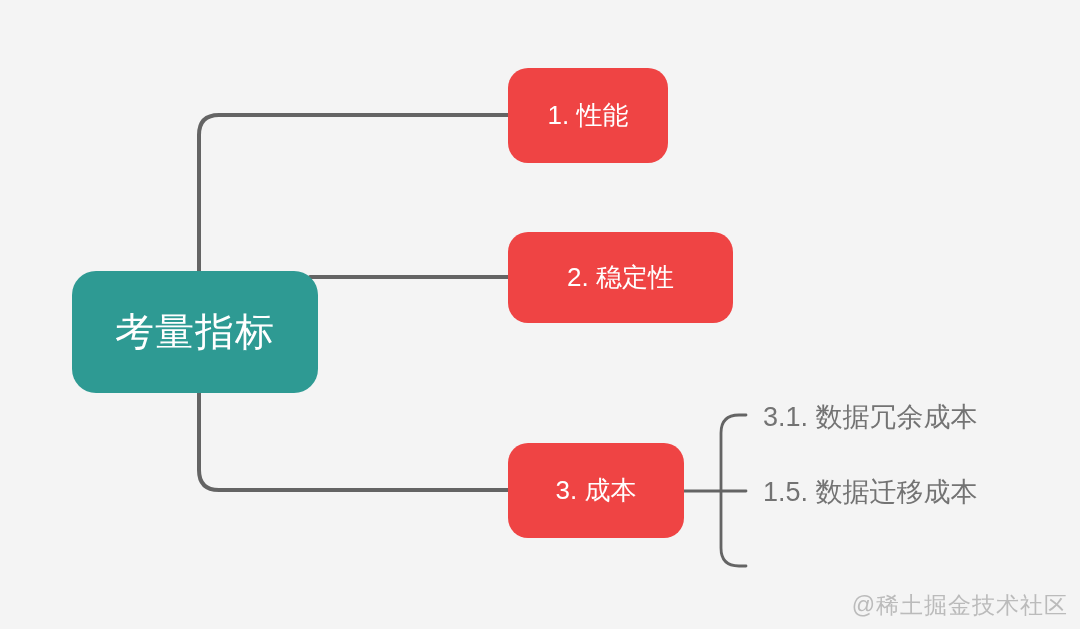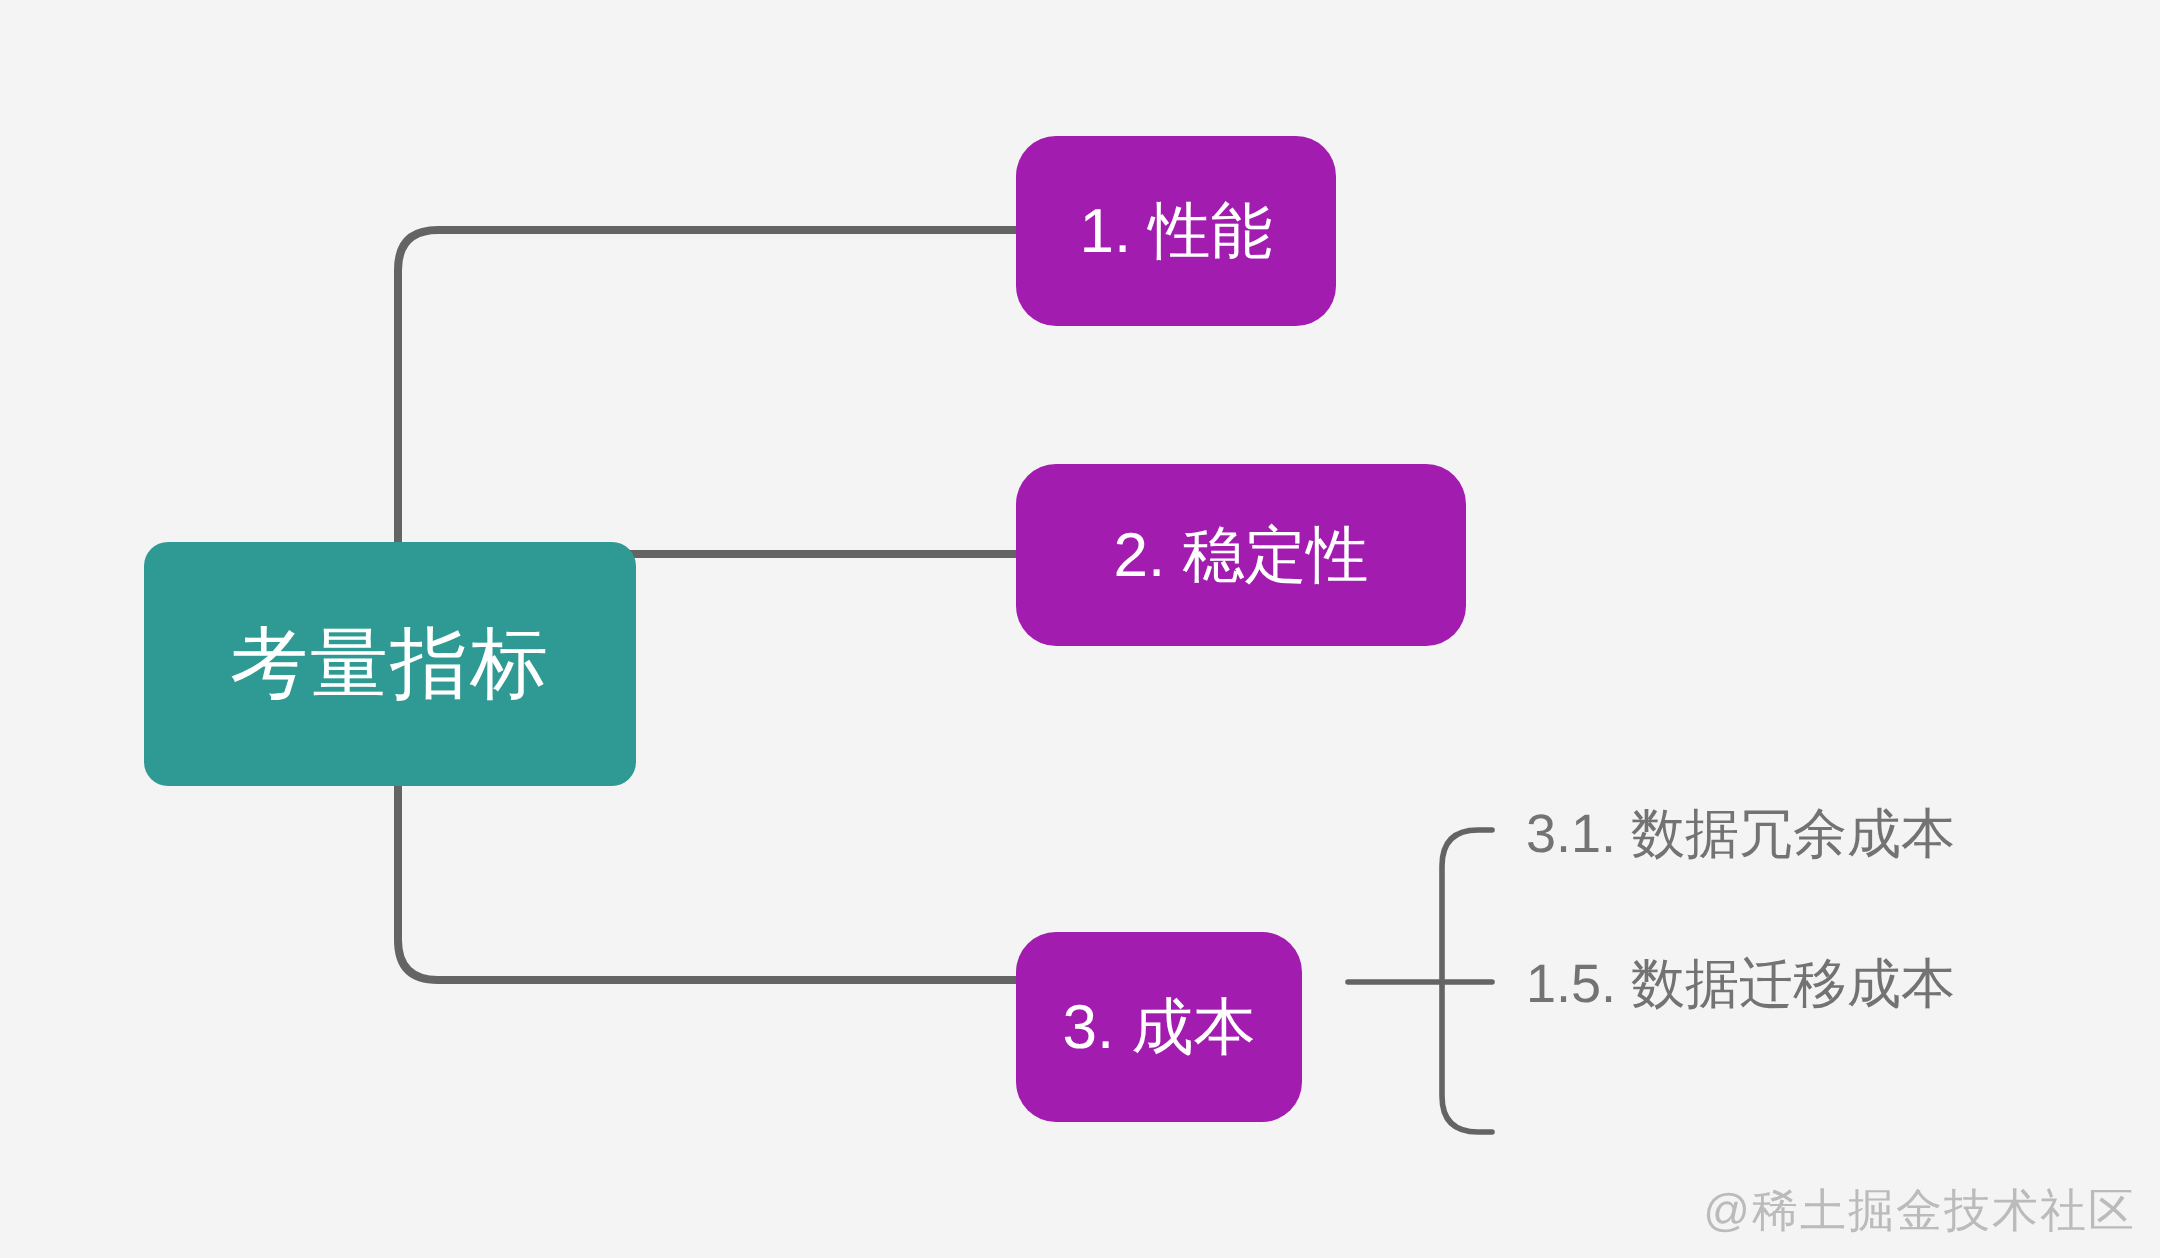--- a/index.html
+++ b/index.html
@@ -38,32 +38,32 @@
     color: #FFFFFF;
     box-sizing: border-box;
     white-space: nowrap;
   }
   .node.root {
     left: 72px;
     top: 271px;
     width: 246px;
     height: 122px;
     background: #2E9A93;
-    border-radius: 12px;
+    border-radius: 24px;
     font-size: 39px;
     letter-spacing: 1px;
   }
   .node.child {
-    background: #a21caf;
+    background: #ef4444;
     border-radius: 20px;
-    font-size: 31px;
+    font-size: 26px;
   }
   .node.c1 { left: 508px; top: 68px;  width: 160px; height: 95px; }
   .node.c2 { left: 508px; top: 232px; width: 225px; height: 91px; }
-  .node.c3 { left: 508px; top: 466px; width: 143px; height: 95px; }
+  .node.c3 { left: 508px; top: 443px; width: 176px; height: 95px; }
   .subitem {
     position: absolute;
     left: 763px;
     transform: translateY(-50%);
     font-size: 27px;
     color: #737373;
     white-space: nowrap;
   }
   .subitem.s1 { top: 417px; }
   .subitem.s2 { top: 492px; }

